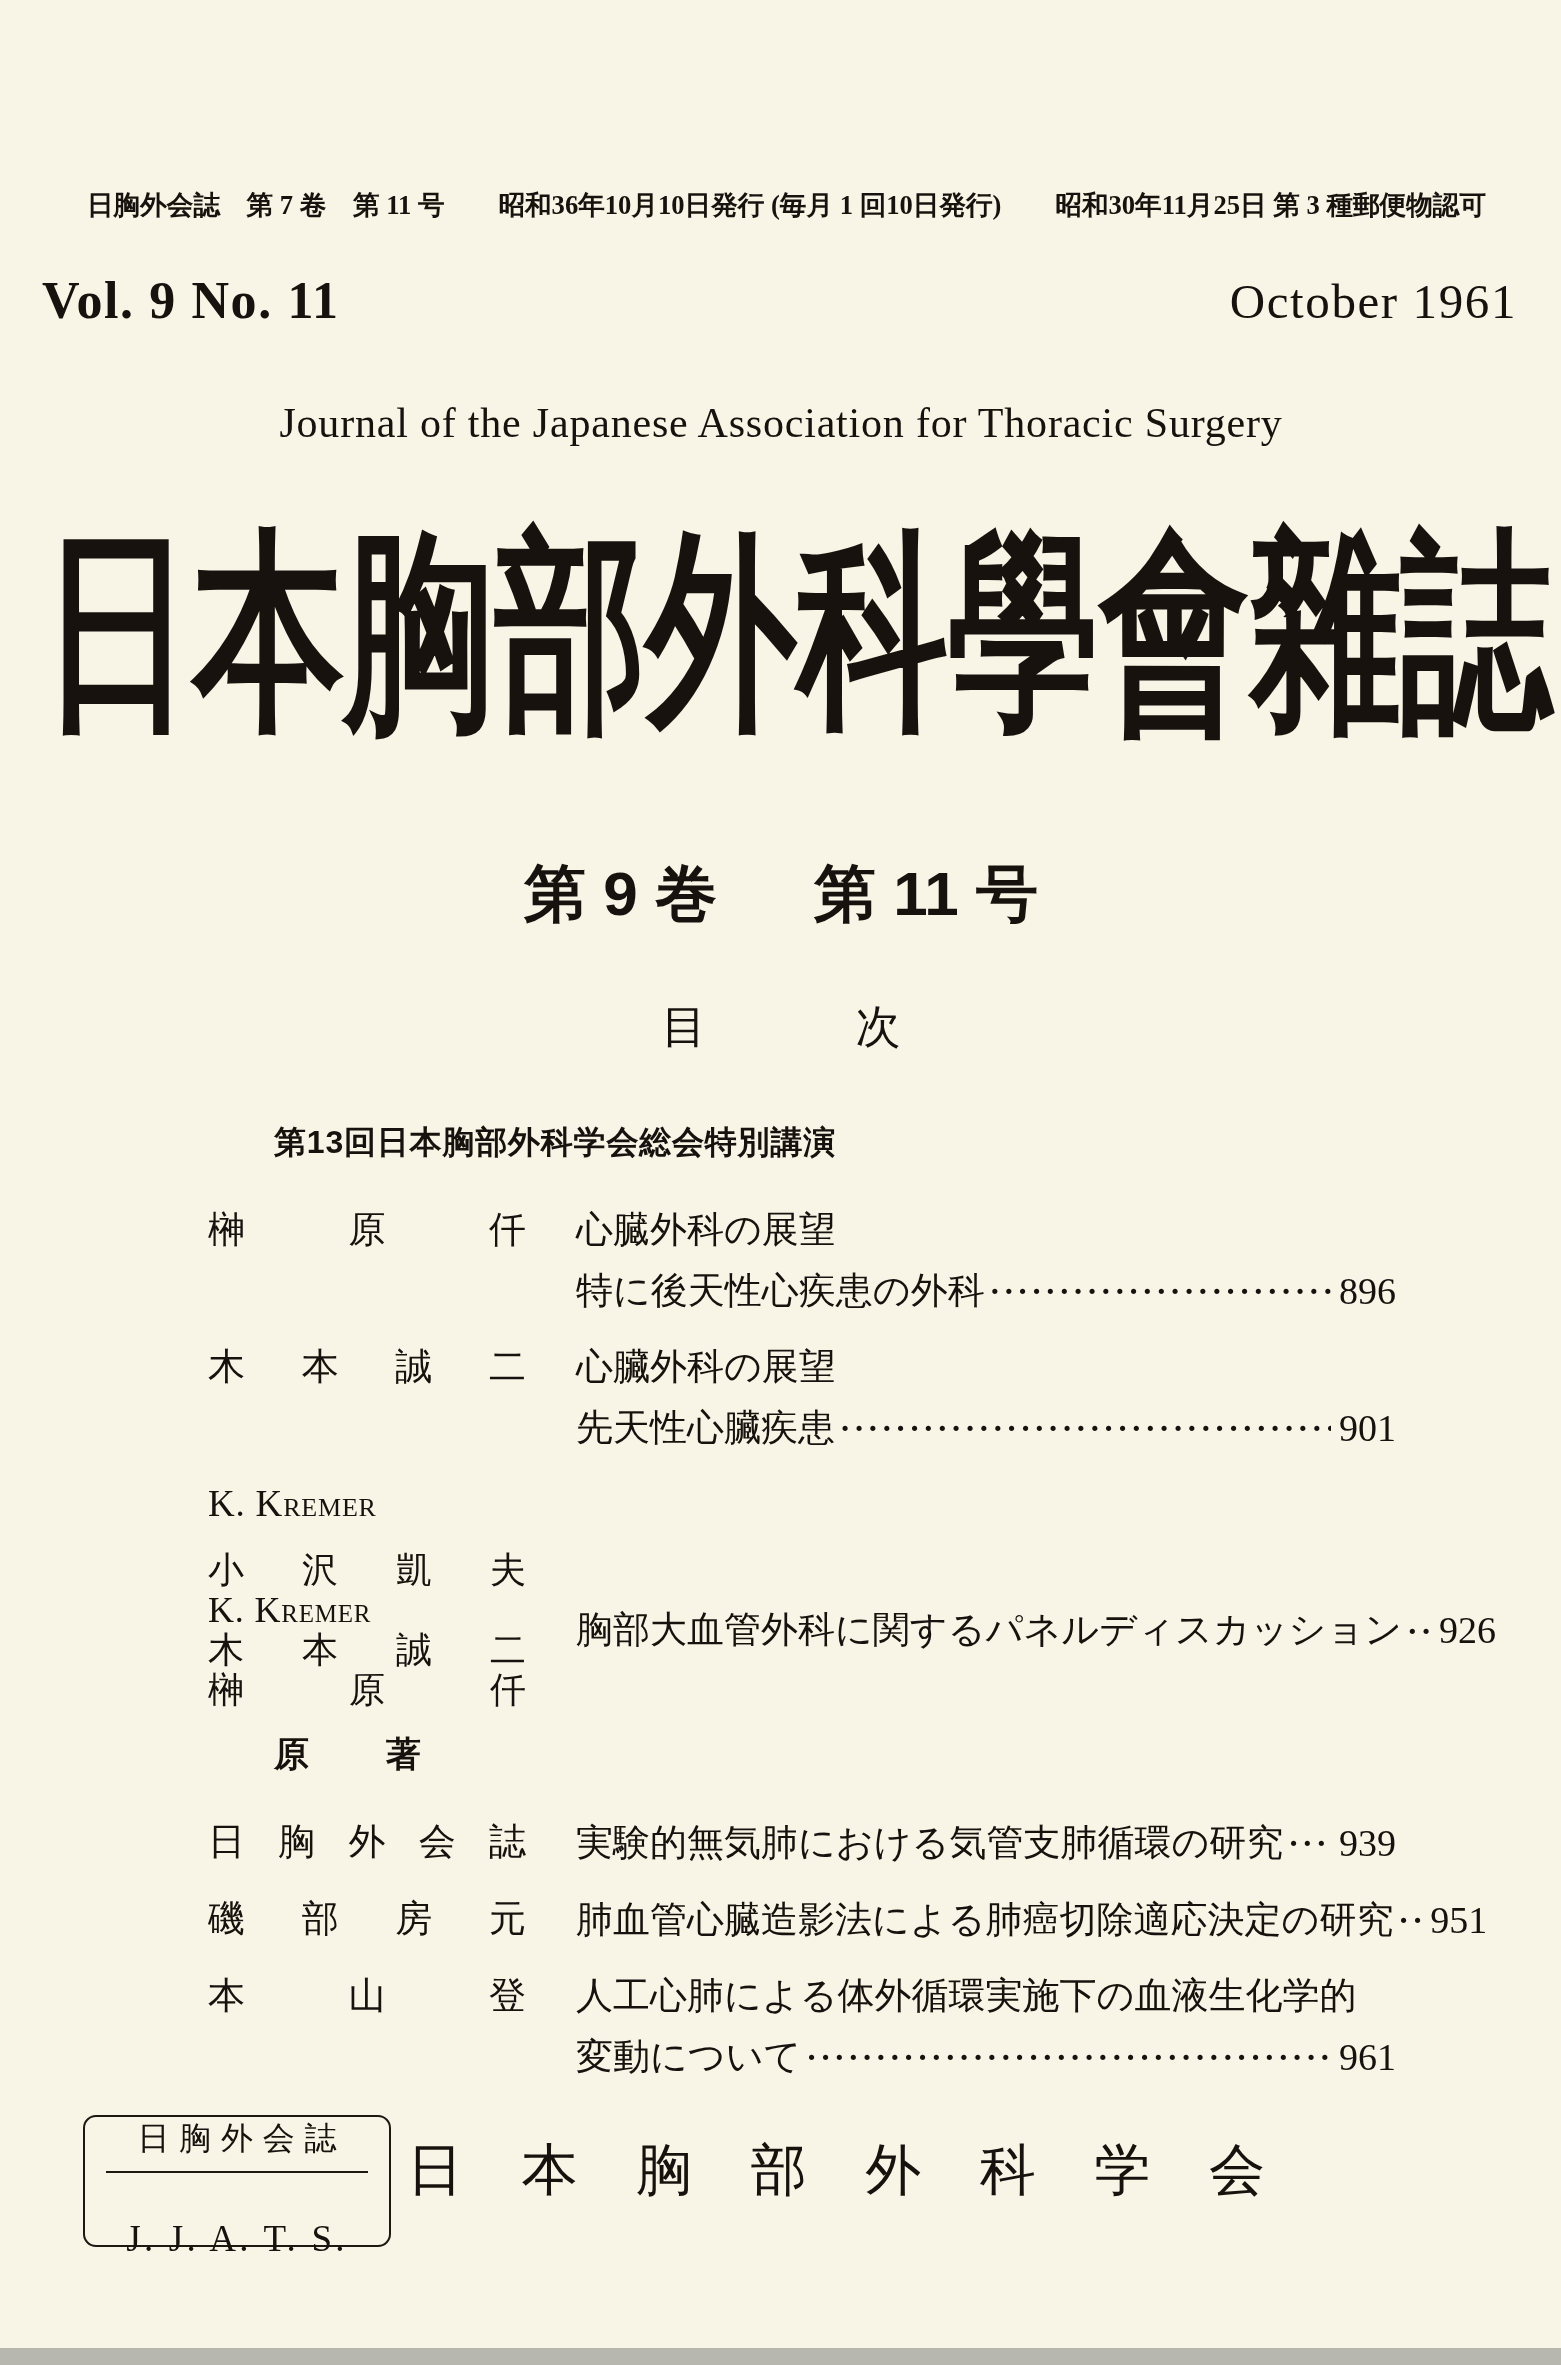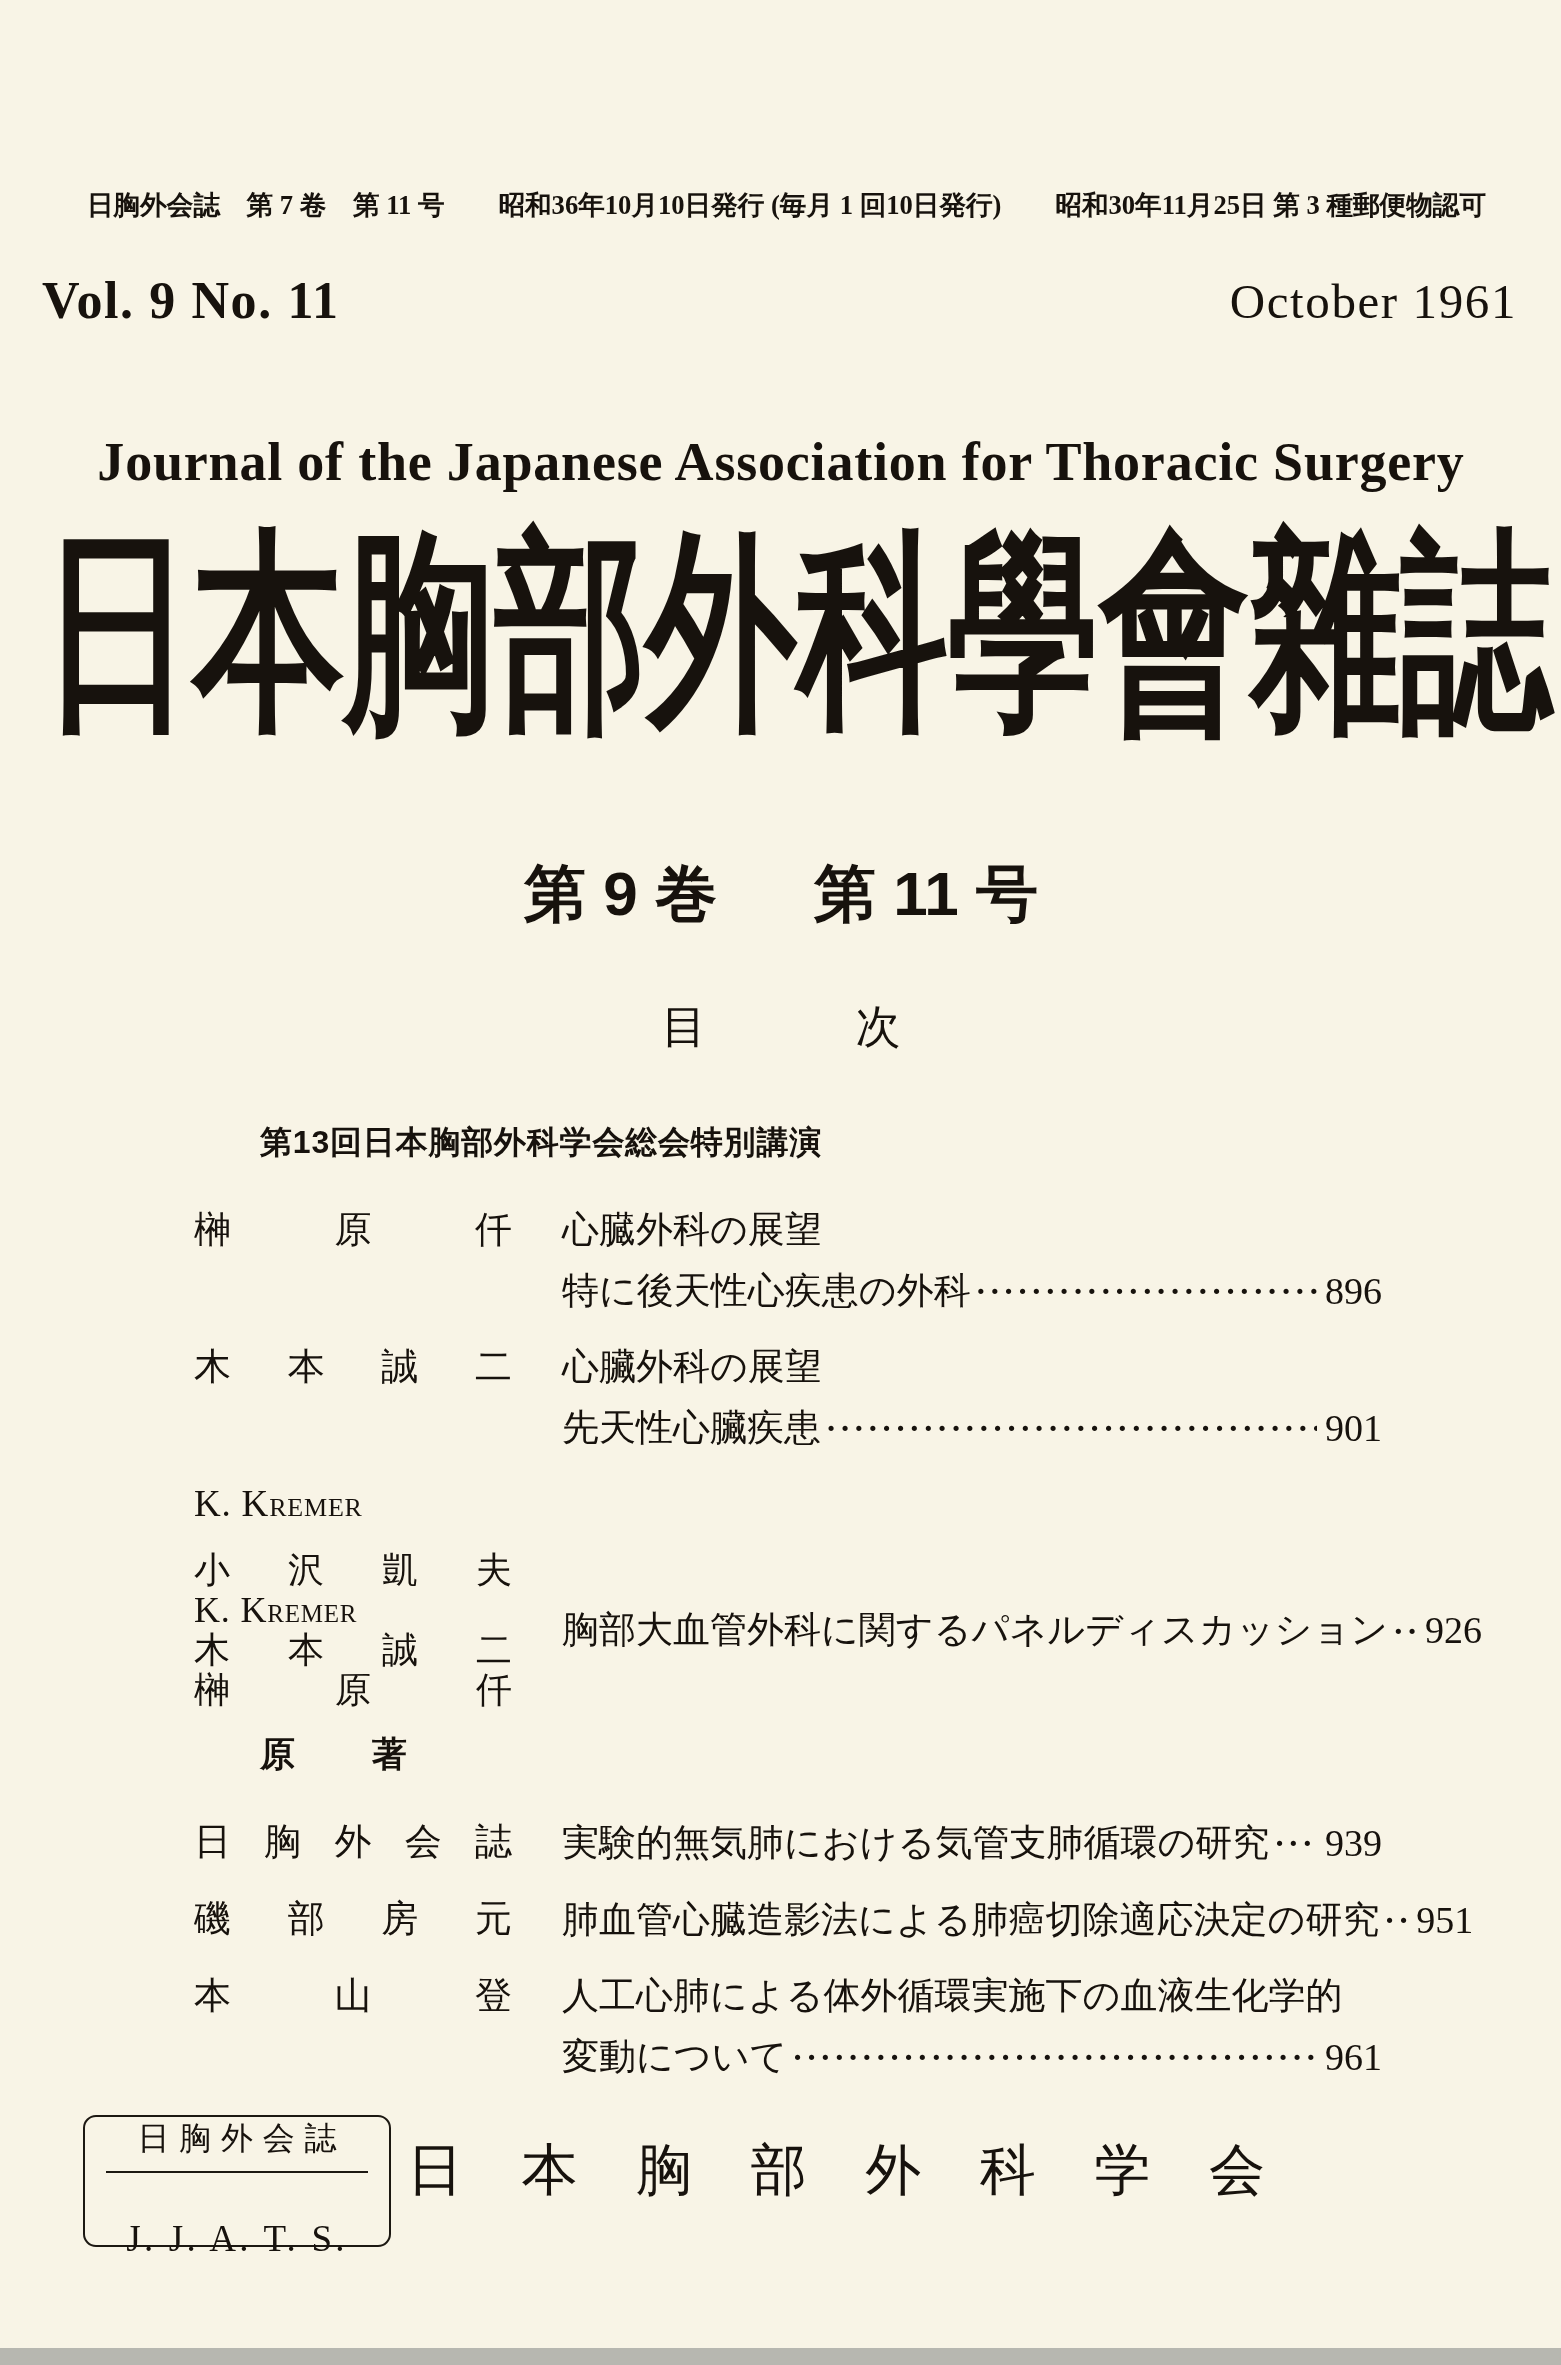--- a/index.html
+++ b/index.html
@@ -17,21 +17,21 @@
   
   .volline{
     position:absolute;top:271px;left:42px;right:45px;
     display:flex;justify-content:space-between;align-items:baseline;
   }
   .volline .vol{font-size:52px;font-weight:700;letter-spacing:1.6px;}
   .volline .date{font-size:49px;font-weight:500;letter-spacing:1.6px;}
   
   .entitle{
     position:absolute;top:399px;left:0;width:100%;
-    text-align:center;font-size:54px;font-weight:700;letter-spacing:0.8px;margin-top:32px;
+    text-align:center;font-size:42px;font-weight:400;letter-spacing:0.8px;
   }
   
   .bigtitle{
     position:absolute;top:524px;left:42px;right:39px;
     display:flex;justify-content:space-between;
     font-family:"Liberation Sans","DejaVu Sans",sans-serif;
     font-size:151px;font-weight:900;line-height:1;
     transform:scaleY(1.42);transform-origin:top;
   }
   
@@ -41,21 +41,21 @@
     font-family:"Liberation Sans","DejaVu Sans",sans-serif;
     font-size:62px;font-weight:800;margin-top:24px;
   }
   
   .mokuji{
     position:absolute;top:997px;left:0;width:100%;
     display:flex;justify-content:center;gap:149px;
     font-size:45px;font-weight:500;
   }
   
-  .toc{position:absolute;top:1121px;left:194px;width:1188px;}
+  .toc{position:absolute;top:1121px;left:208px;width:1188px;}
   .toc-heading{
     font-family:"Liberation Sans","DejaVu Sans",sans-serif;
     font-size:32px;font-weight:700;margin:0 0 35px 66px;letter-spacing:0.8px;
   }
   .entry{display:flex;margin-bottom:16px;}
   .entry.center{align-items:center;}
   .acol{width:318px;flex:none;}
   .a{
     font-size:37px;line-height:60px;font-weight:500;
     text-align:justify;text-align-last:justify;

